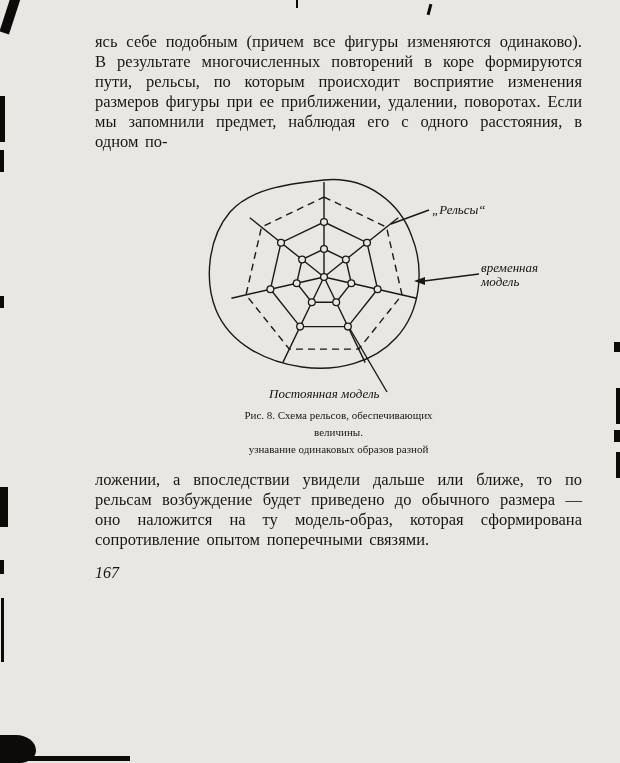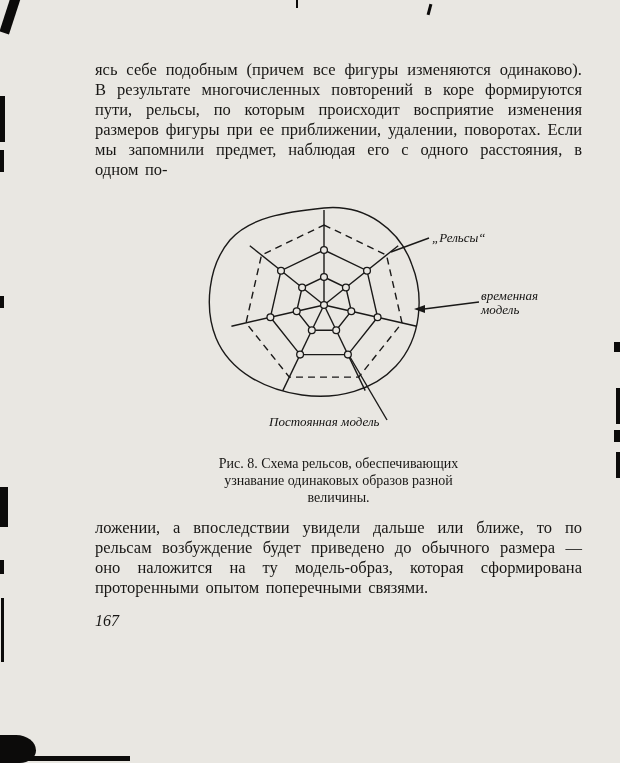--- a/index.html
+++ b/index.html
@@ -6,21 +6,21 @@
   body{
     width:620px;height:763px;
     background:#e9e7e2;
     font-family:"Liberation Serif", serif;
     color:#181715;
     position:relative;
     overflow:hidden;
   }
   .page-inner{
     position:absolute;
-    left:95px; top:60px;
+    left:95px; top:32px;
     width:487px;
   }
   p.bodytext{
     margin:0;
     font-size:16.5px;
     line-height:20px;
     text-align:justify;
     word-spacing:2.5px;
     font-weight:500;
   }
@@ -32,23 +32,23 @@
   }
   .figure-wrap svg{ display:block; }
   .fig-label{
     font-style:italic;
     font-size:13px;
     fill:#141312;
     font-family:"Liberation Serif", serif;
   }
   .caption{
     text-align:center;
-    font-size:14px;
+    font-size:11px;
     line-height:17px;
-    margin:20px auto 12px;
+    margin:0 auto 12px;
     font-weight:500;
   }
   .caption span{ display:block; }
   .pageno{
     font-style:italic;
     font-size:16px;
     margin-top:14px;
   }
   .artifact{
     position:absolute;
@@ -137,22 +137,22 @@
 
       <text class="fig-label" x="303" y="52" font-size="13.5">„Рельсы“</text>
       <text class="fig-label" x="352" y="110">временная</text>
       <text class="fig-label" x="352" y="124">модель</text>
       <text class="fig-label" x="140" y="236">Постоянная модель</text>
     </svg>
   </div>
 
   <div class="caption">
     <span>Рис. 8. Схема рельсов, обеспечивающих</span>
+    <span>величины.</span>
     <span>узнавание одинаковых образов разной</span>
-    <span>величины.</span>
   </div>
 
-  <p class="bodytext">ложении, а впоследствии увидели дальше или ближе, то по рельсам возбуждение будет приведено до обычного размера — оно наложится на ту модель-образ, которая сформирована проторенными опытом поперечными связями.</p>
+  <p class="bodytext">ложении, а впоследствии увидели дальше или ближе, то по рельсам возбуждение будет приведено до обычного размера — оно наложится на ту модель-образ, которая сформирована сопротивление опытом поперечными связями.</p>
 
 
   <div class="pageno">167</div>
 
 </div>
 
 </body></html>

